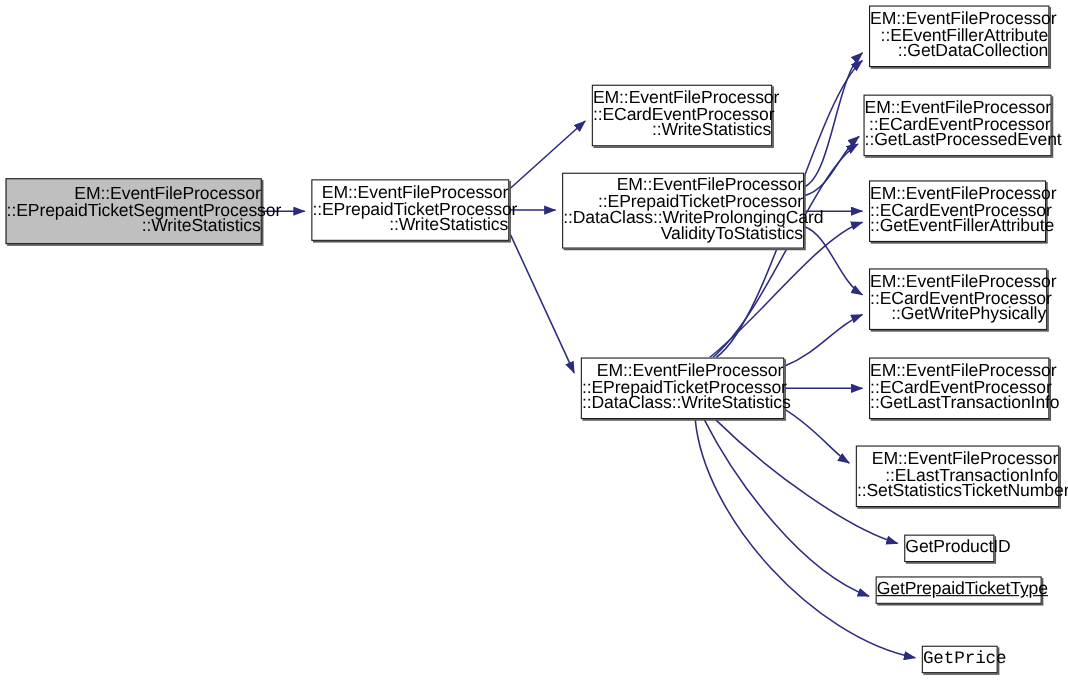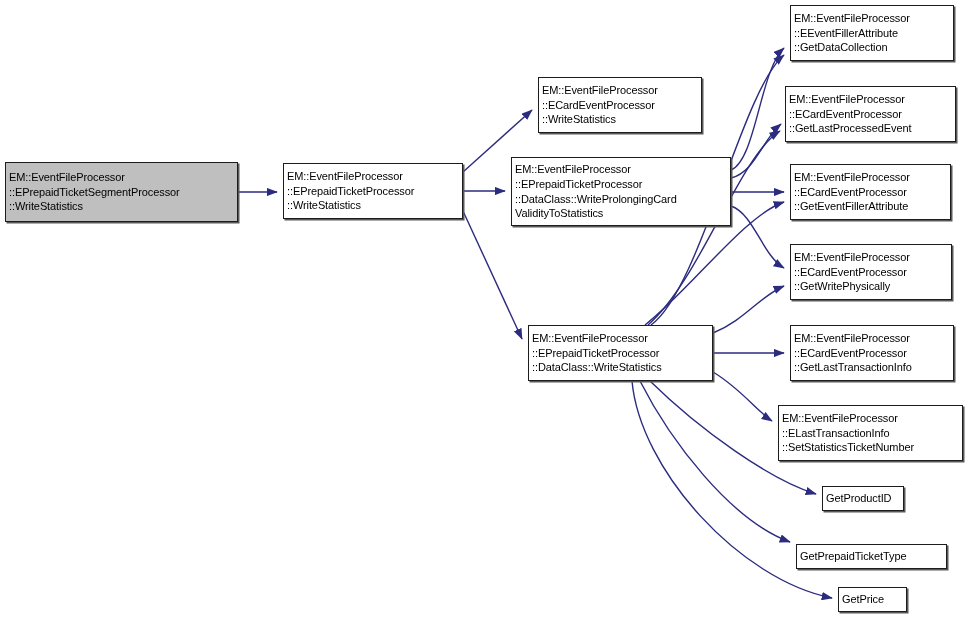--- a/index.html
+++ b/index.html
@@ -13,23 +13,23 @@
   #edges{position:absolute;left:0;top:0;width:971px;height:619px;pointer-events:none;}
   .node{
     position:absolute;
     box-sizing:border-box;
     background:#ffffff;
     border:1px solid #1c1c1c;
     box-shadow:1.5px 1.5px 0 0 #585858;
     display:flex;
     align-items:center;
     justify-content:center;
-    text-align:left;
+    text-align:right;
     color:#000000;
-    font-size:11px;
+    font-size:16px;
     line-height:14.6px;
     letter-spacing:-0.1px;
     white-space:pre-line;
     cursor:pointer;
   }
   .node.current{background:#bfbfbf;}
   .node .label{display:block;width:100%;padding:0 3px;}
 </style>
 </head>
 <body>
@@ -92,17 +92,17 @@
       <div class="node" style="left: 790px; top: 244px; width: 162px; height: 56px;"><span class="label">EM::EventFileProcessor
 ::ECardEventProcessor
 ::GetWritePhysically</span></div>
       <div class="node" style="left: 790px; top: 325px; width: 164px; height: 56px;"><span class="label">EM::EventFileProcessor
 ::ECardEventProcessor
 ::GetLastTransactionInfo</span></div>
       <div class="node" style="left: 778px; top: 405px; width: 185px; height: 56px;"><span class="label">EM::EventFileProcessor
 ::ELastTransactionInfo
 ::SetStatisticsTicketNumber</span></div>
       <div class="node" style="left: 822px; top: 486px; width: 82px; height: 25px;"><span class="label">GetProductID</span></div>
-      <div class="node" style="left: 796px; top: 544px; width: 151px; height: 25px;"><span class="label">GetPrepaidTicketType</span></div>
-      <div class="node" style="left: 838px; top: 587px; width: 69px; height: 25px;"><span class="label">GetPrice</span></div>
+      <div class="node" style="left: 796px; top: 524px; width: 151px; height: 25px; text-decoration: underline;"><span class="label">GetPrepaidTicketType</span></div>
+      <div class="node" style="left: 838px; top: 587px; width: 69px; height: 25px; font-family: Liberation Mono, monospace;"><span class="label">GetPrice</span></div>
     </div>
 
 </div>
 
 </body></html>

